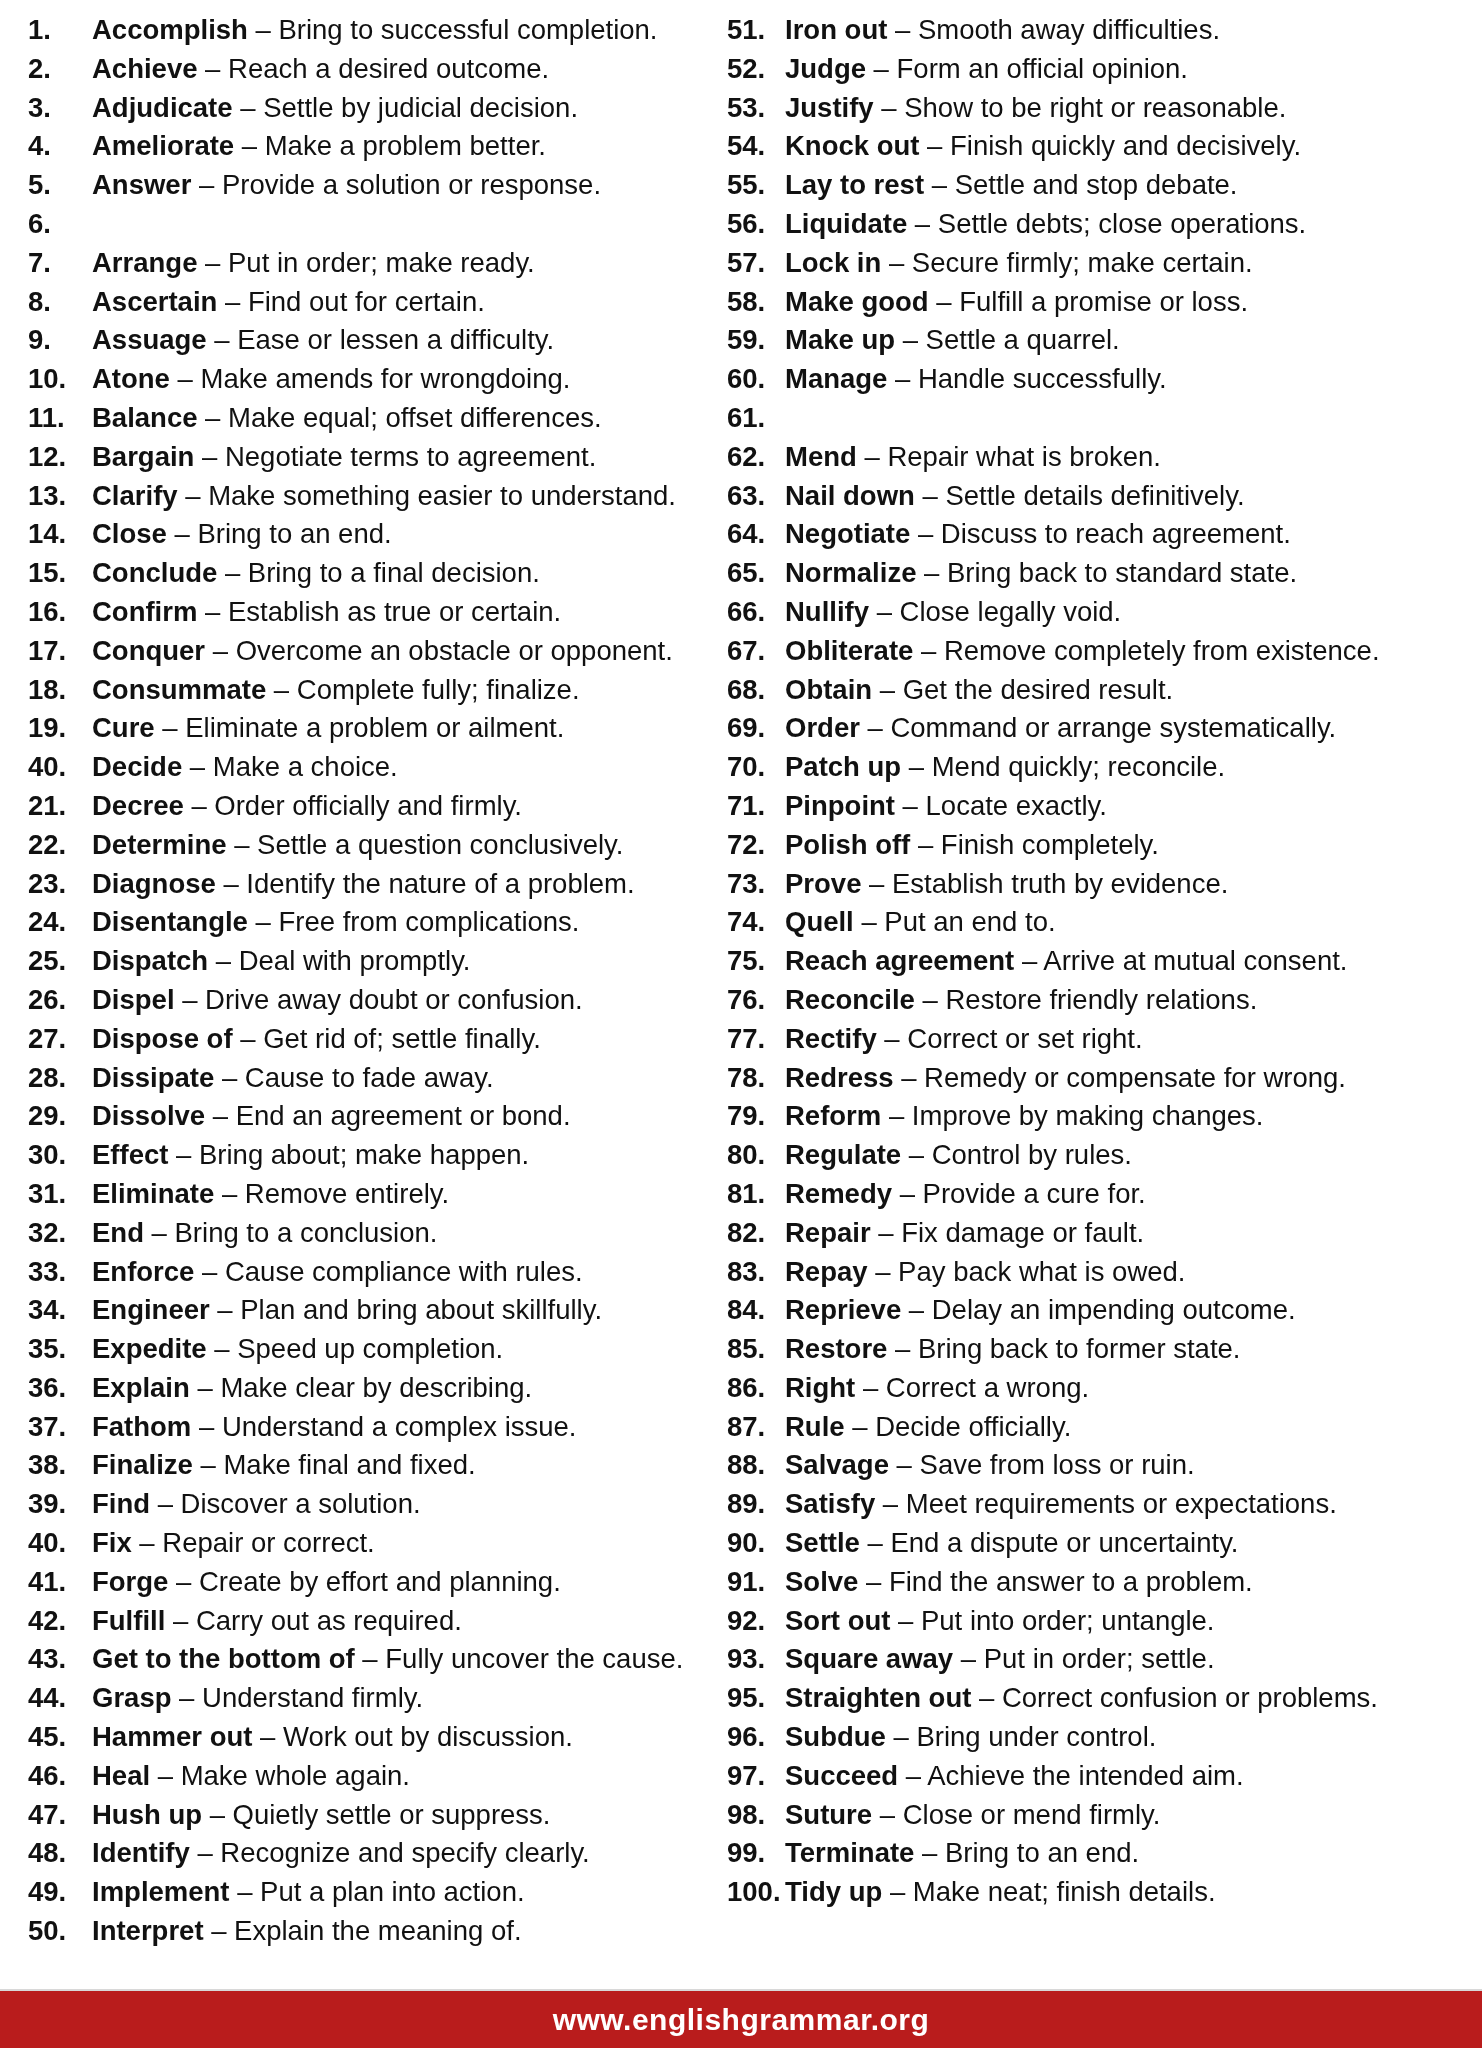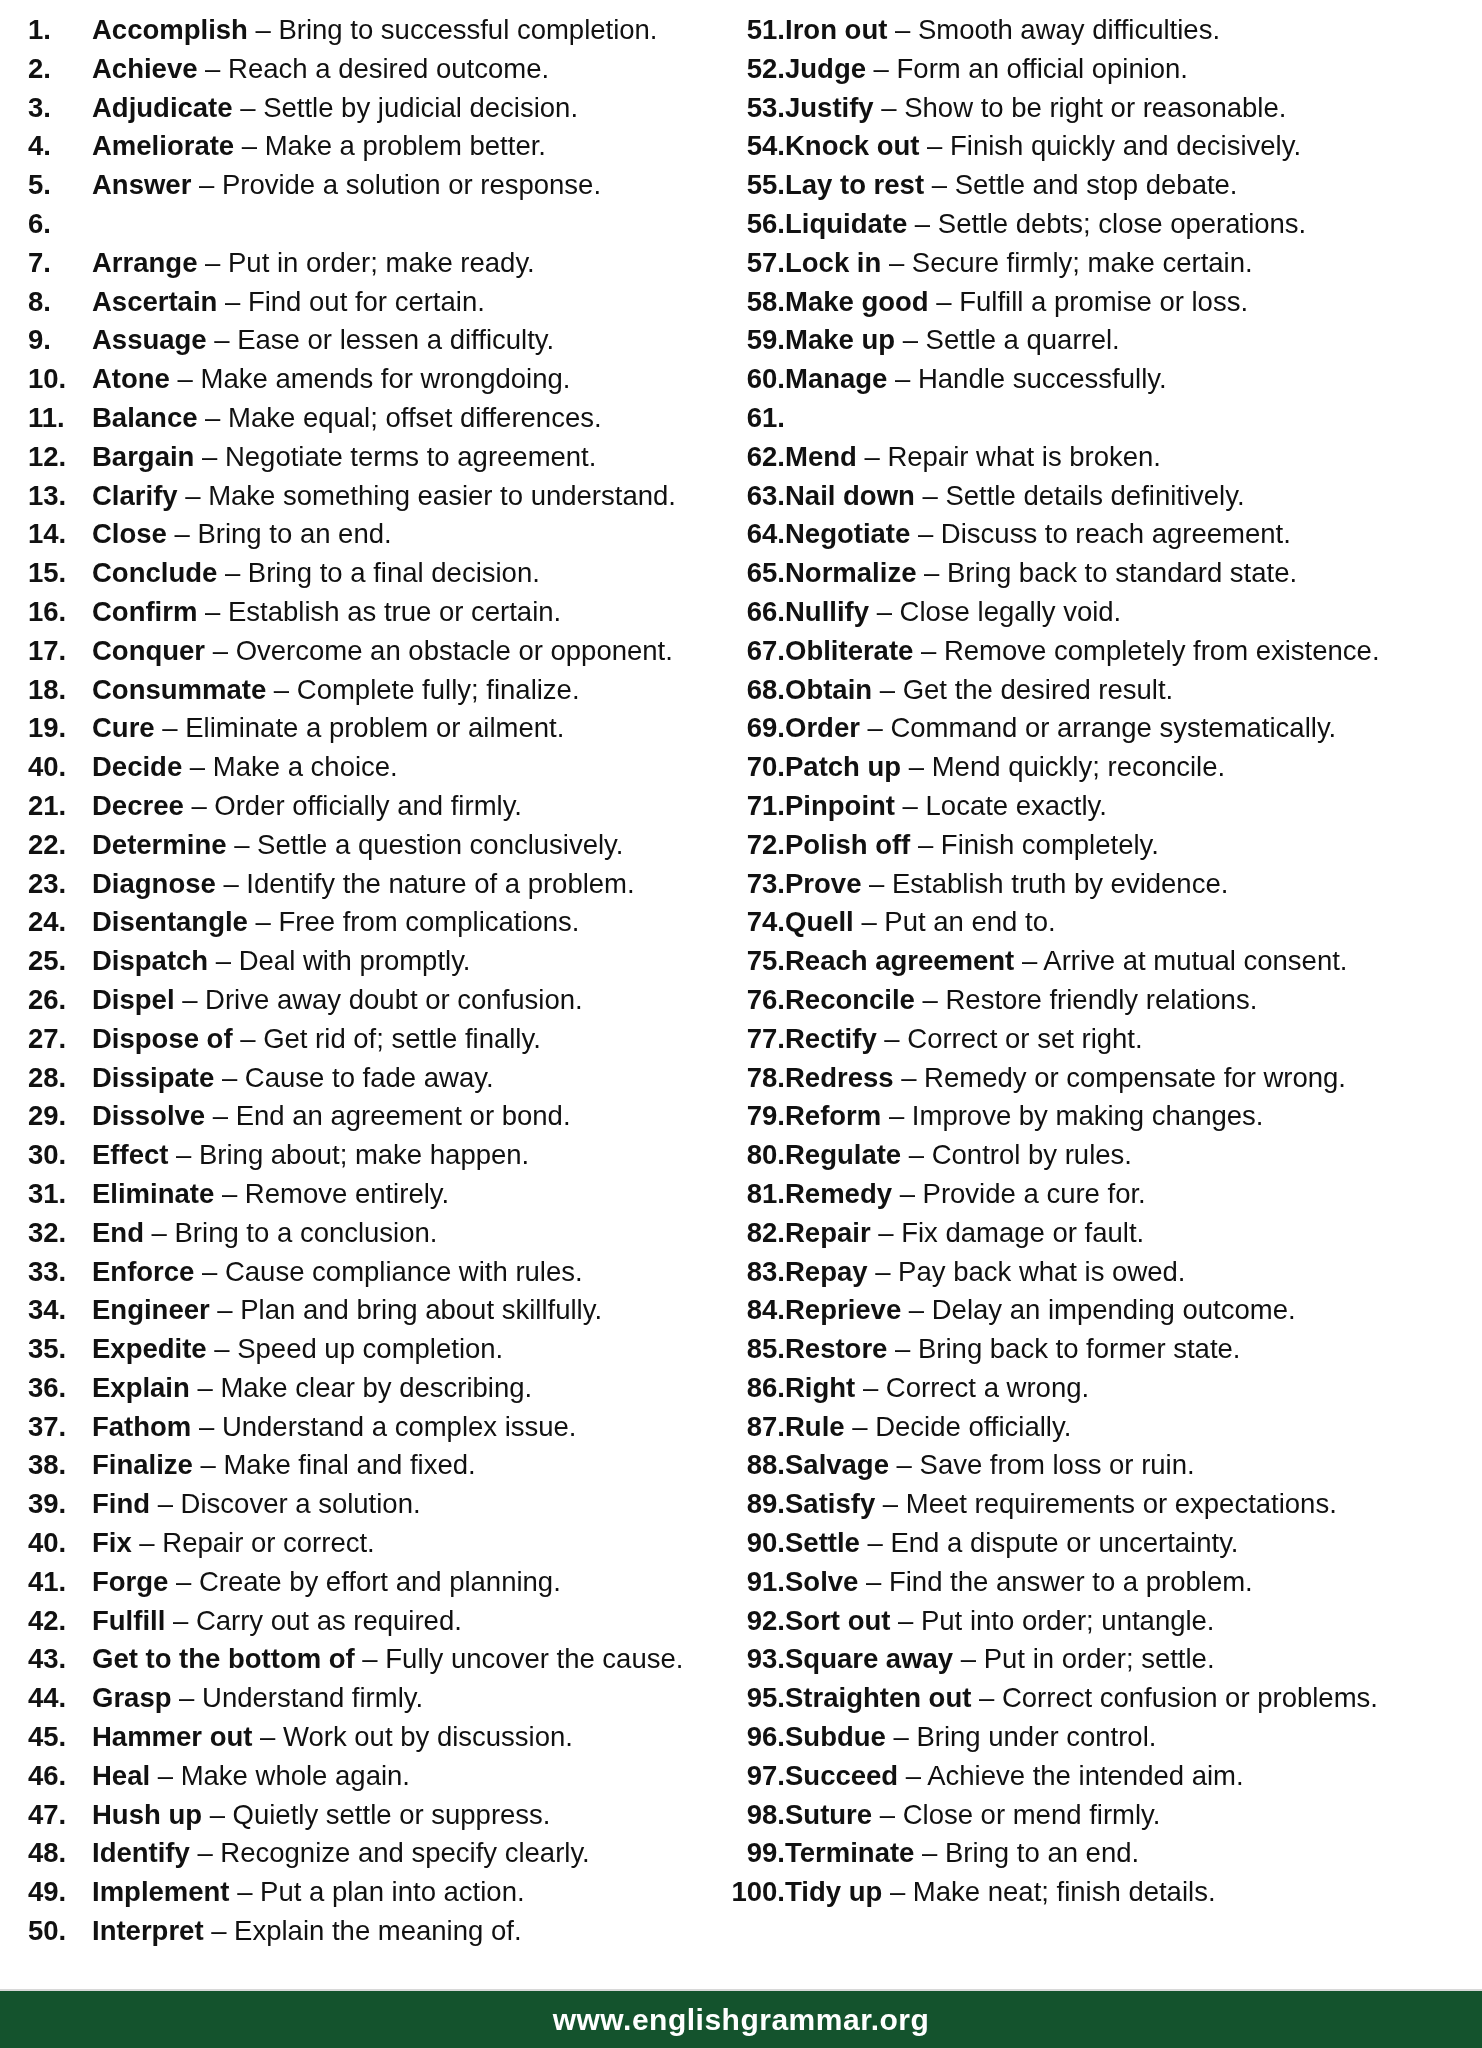--- a/index.html
+++ b/index.html
@@ -20,26 +20,26 @@
   .col-right{flex:1;}
   .row{
     display:flex;
     height:38.8px;
     line-height:38.8px;
     font-size:27.5px;
     white-space:nowrap;
   }
   .num{font-weight:bold;flex:none;}
   .col-left .num{min-width:64px;}
-  .col-right .num{min-width:58px;text-align:right;}
+  .col-right .num{min-width:58px;}
   .txt b{font-weight:bold;}
   .footer{
     position:absolute;left:0;right:0;bottom:0;
     height:57px;
-    background:#14532d;
+    background:#b91c1c;
     border-top:2px solid #d8d8d8;
     display:flex;align-items:center;justify-content:center;
   }
   .footer-url{
     color:#ffffff;
     font-weight:bold;
     font-size:30px;
     letter-spacing:0.5px;
   }
 </style>

